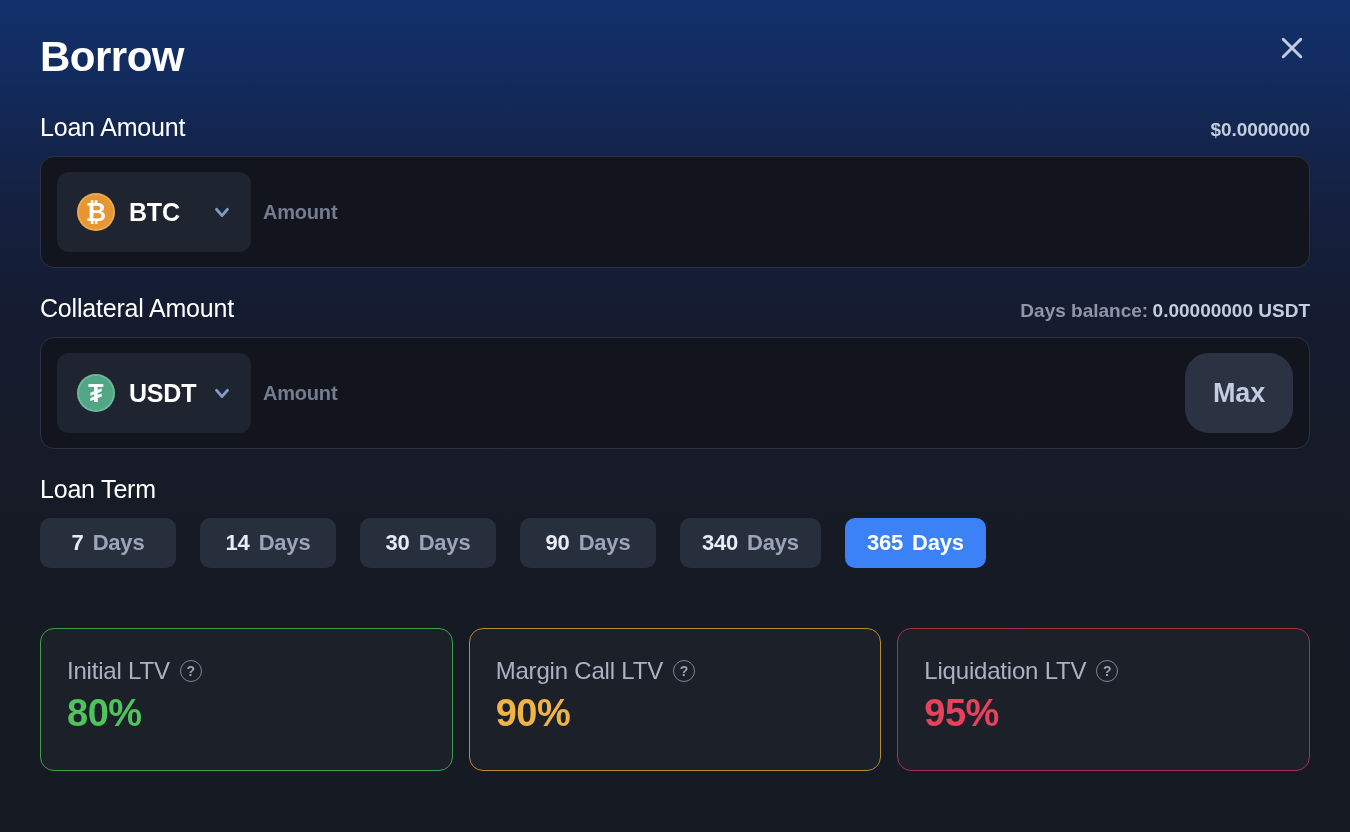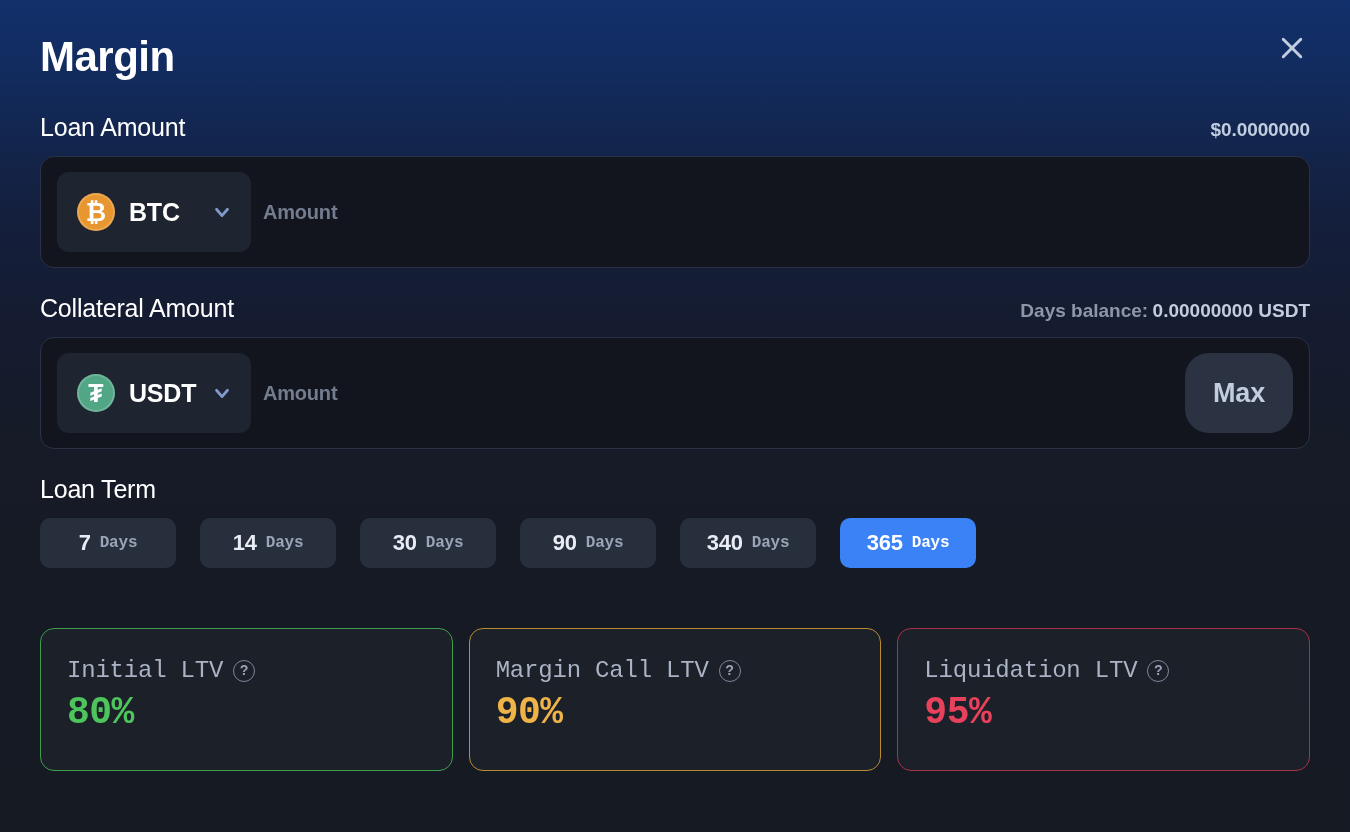--- a/index.html
+++ b/index.html
@@ -191,35 +191,33 @@
     gap: 9px;
     font-family: "Liberation Sans", sans-serif;
   }
   .term-btn .num {
     font-size: 22px;
     font-weight: bold;
     color: #e8ecf4;
     letter-spacing: -0.2px;
   }
   .term-btn .unit {
-    font-size: 16px;
+    font-size: 22px;
     font-weight: bold;
     color: #9aa5b7;
     letter-spacing: -0.2px;
-    font-family: Liberation Mono, monospace;
   }
   .term-btn.active { background: #3b82f6; }
   .term-btn.active .num,
   .term-btn.active .unit { color: #ffffff; }
 
   
   .ltv-row {
     display: flex;
     gap: 16px;
-    font-family: Liberation Mono, monospace;
   }
   .ltv-card {
     flex: 1;
     height: 143px;
     border-radius: 14px;
     background: #1b2029;
     border: 1px solid #444;
     padding: 28px 26px 0 26px;
   }
   .ltv-card.green  { border-color: #3f9e4d; }
@@ -263,21 +261,21 @@
   .ltv-card.red    .ltv-value { color: #e8415c; }
 
   .mt-sec { margin-top: 26px; }
 </style>
 </head>
 <body>
 
 <div class="modal">
 
   <div class="header">
-    <div class="title">Margin</div>
+    <div class="title">Borrow</div>
     <button class="close-btn" aria-label="Close">
       <svg width="30" height="30" viewBox="0 0 24 24" fill="none" stroke="#c3cde0" stroke-width="2.4" stroke-linecap="round">
         <line x1="5" y1="5" x2="19" y2="19"></line>
         <line x1="19" y1="5" x2="5" y2="19"></line>
       </svg>
     </button>
   </div>
 
   <div class="content">
 

